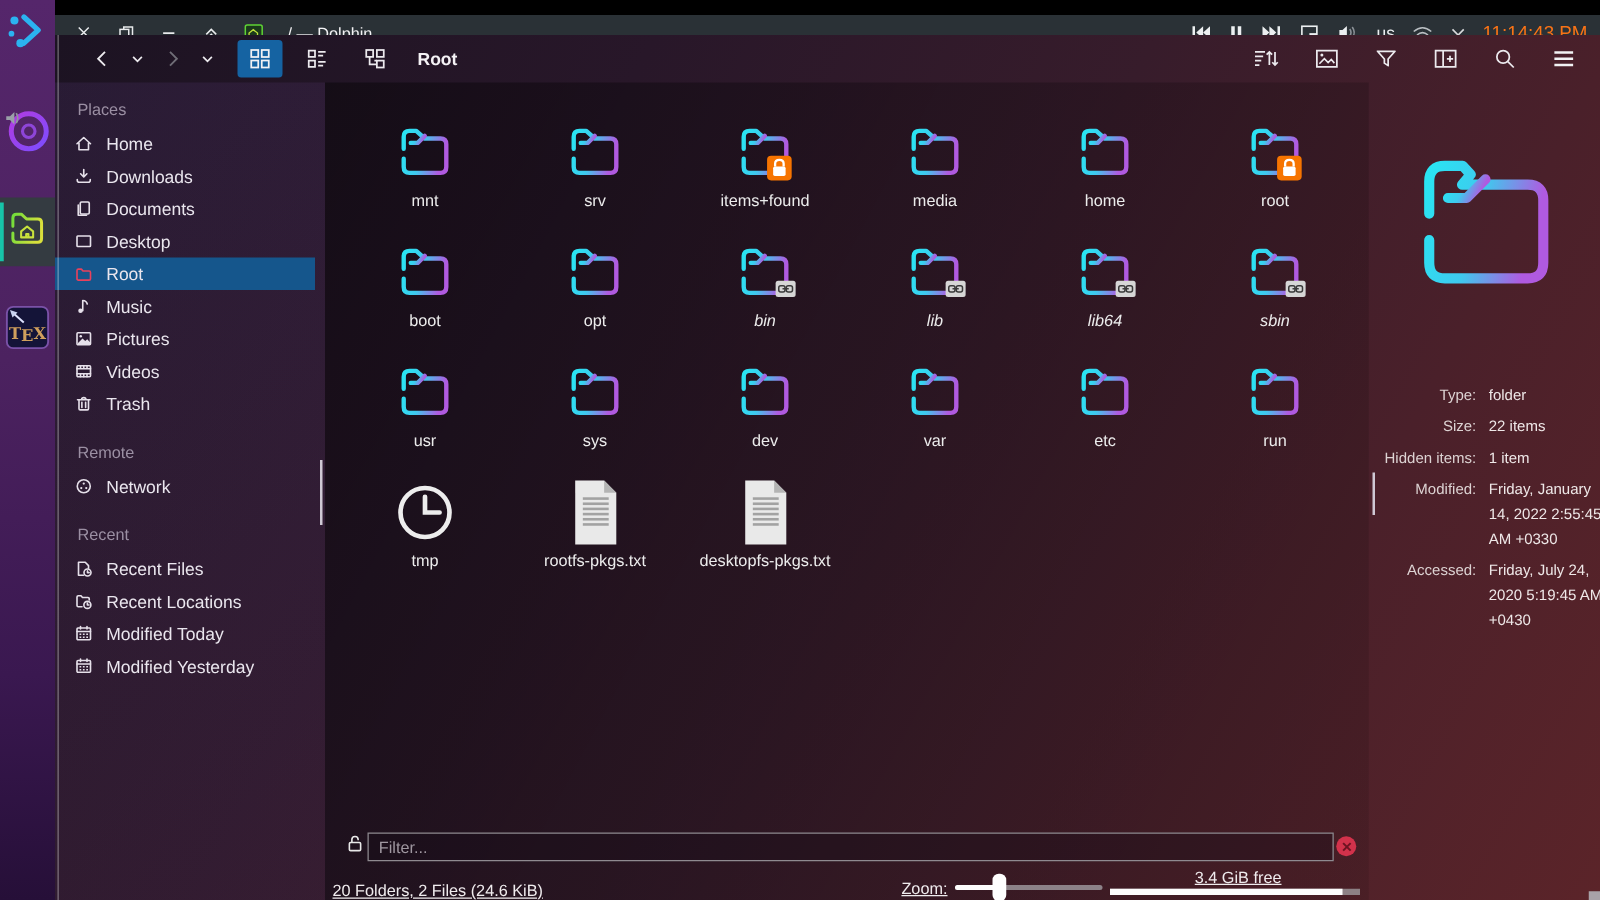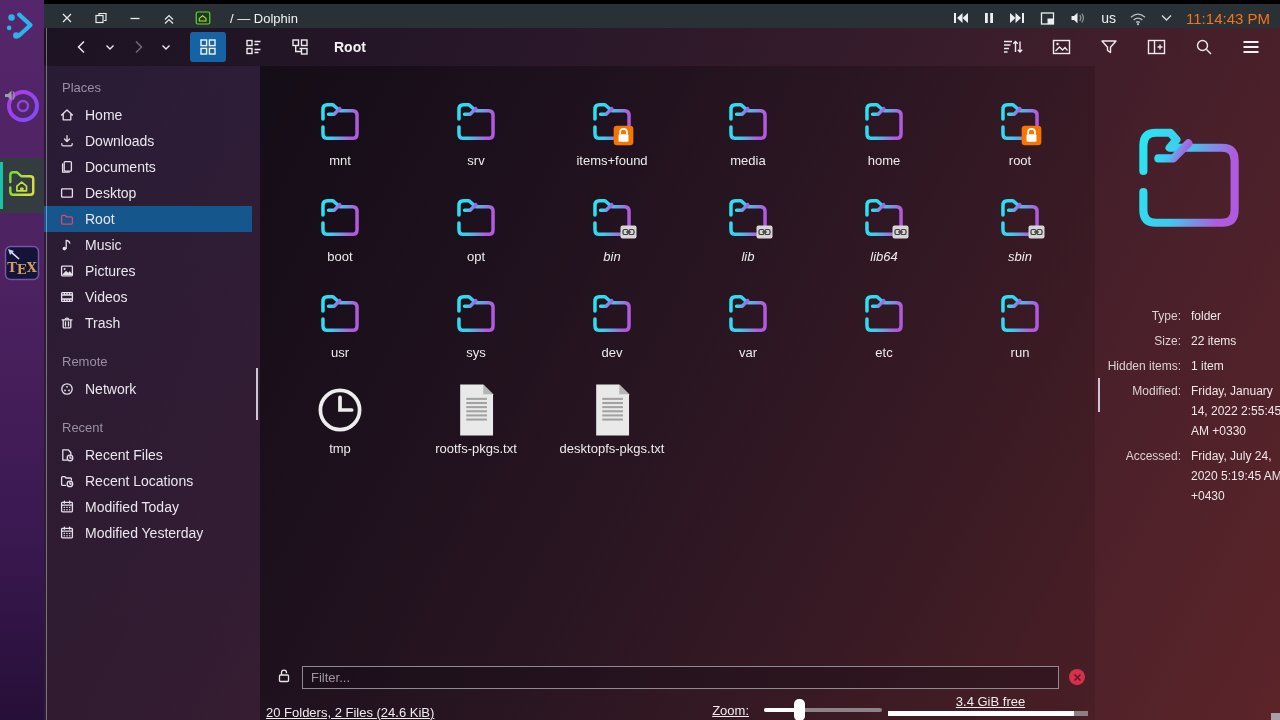--- a/index.html
+++ b/index.html
@@ -9,21 +9,21 @@
 
   
   .dock { position:absolute; left:0; top:0; width:44px; height:720px;
           background:linear-gradient(180deg,#55266b 0%,#4c2260 40%,#3a1850 75%,#260f38 100%);
           display:flex; flex-direction:column; align-items:stretch;gap:24px; }
   .dock-slot { height:55px; display:flex; align-items:center; justify-content:center; position:relative; }
   .dock-slot.active { background:#343b41; }
   .dock-slot.active::before { content:""; position:absolute; left:0; top:4px; bottom:4px; width:3px; background:#17c4a8; }
 
   
-  .titlebar { position:absolute; left:44px; top:4px; width:1236px; height:28px;
+  .titlebar { position:absolute; left:44px; top:12px; width:1236px; height:28px;
               background:#2a3136; display:flex; align-items:center; color:#f2f2f4; font-size:13px; }
   .tb-btn { width:30px; height:28px; display:flex; align-items:center; justify-content:center; }
   .tb-left { display:flex; align-items:center; padding-left:8px; gap:4px; }
   .tb-title { margin-left:8px; white-space:nowrap; }
   .tb-right { margin-left:auto; display:flex; align-items:center; gap:13px; padding-right:10px; }
   .tray-icon { display:flex; align-items:center; justify-content:center; }
   .tray-text { font-size:14px; color:#eceff1; }
   .tray-clock { font-size:15px; color:#f97316; }
 
   
@@ -61,29 +61,29 @@
                grid-auto-rows:96px; align-content:start; overflow:hidden; }
   .cell { display:flex; flex-direction:column; align-items:center; padding-top:4px; }
   .cell-icon { position:relative; width:56px; height:56px; }
   .cell-label { margin-top:3px; font-size:13px; color:#ececec; white-space:nowrap; }
   .cell-label.italic { font-style:italic; }
   .badge { position:absolute; }
   .badge-lock { right:6px; bottom:0px; }
   .badge-link { right:3px; bottom:3px; }
 
   
-  .filter-row { height:28px; flex:none; display:flex; align-items:center; gap:10px; padding:0 10px 0 16px;justify-content:space-between; }
+  .filter-row { height:28px; flex:none; display:flex; align-items:center; gap:2px; padding:0 10px 0 16px;justify-content:space-between; }
   .filter-input { flex:1; height:23px; background:rgba(20,12,22,0.35); border:1px solid #8f8a90;
                   color:#e8e8e8; font-size:13px; padding:0 8px; outline:none; font-family:"Liberation Sans",sans-serif; }
   .filter-input::placeholder { color:#9f97a0; }
   .clear-btn { width:16px; height:16px; border-radius:50%; background:#d2324b; display:flex; align-items:center; justify-content:center; }
 
   
   .status-row { height:29px; flex:none; display:flex; align-items:flex-end; padding:0 2px 0 6px; color:#f0ecee; font-size:13px;text-decoration:underline; }
-  .zoom-wrap { margin-left:auto; display:flex; align-items:center; gap:15px; }
+  .zoom-wrap { margin-left:auto; display:flex; align-items:center; gap:6px; }
   .slider { position:relative; width:118px; height:20px; }
   .slider .track { position:absolute; top:8px; left:0; width:118px; height:4px; background:#8c8288; border-radius:2px; }
   .slider .fill { position:absolute; top:8px; left:0; width:30px; height:4px; background:#fdfdfd; border-radius:2px; }
   .slider .handle { position:absolute; top:-1px; left:26px; width:11px; height:22px; background:#ffffff; border-radius:5px; }
   .free-wrap { width:205px; margin-left:6px; position:relative; height:29px; }
   .free-text { text-align:center; padding-top:3px; font-size:13px; }
   .free-bar { position:absolute; left:0; bottom:4px; width:200px; height:5px; background:#8c8084; }
   .free-bar .used { position:absolute; left:0; top:0; height:5px; width:93%; background:#fdfdfd; }
 
   

